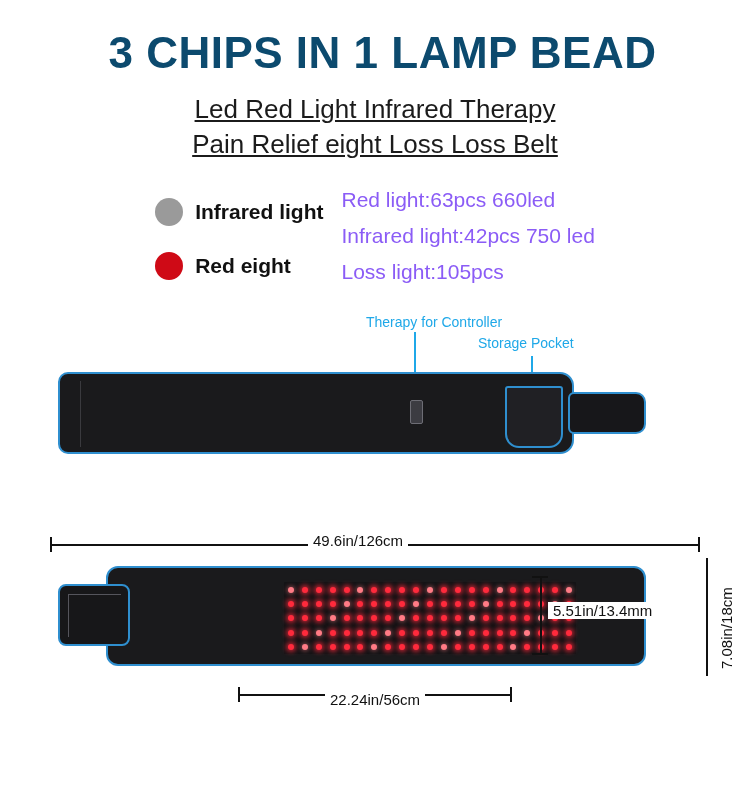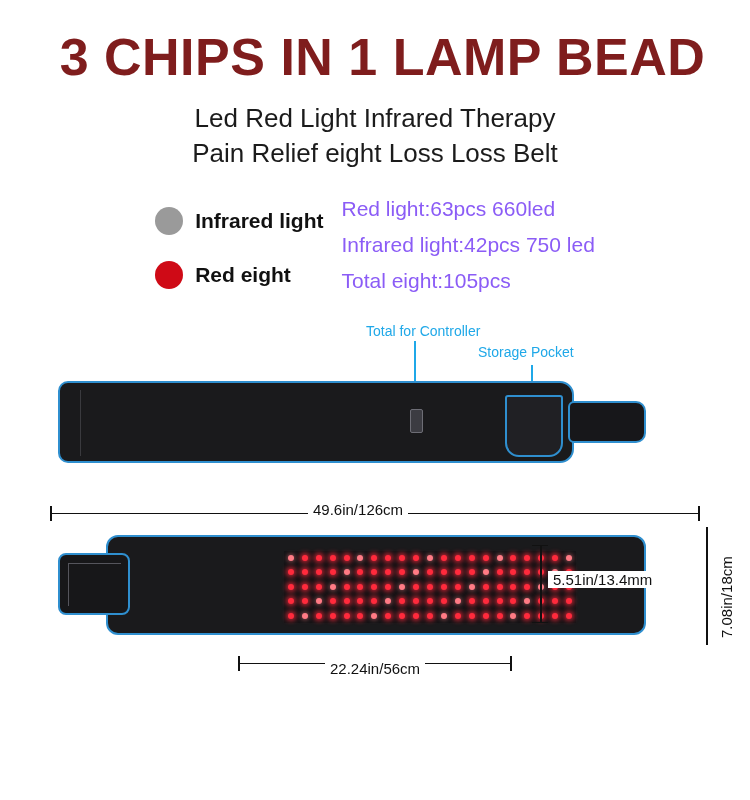--- a/index.html
+++ b/index.html
@@ -12,35 +12,35 @@
     background: #ffffff;
     font-family: "Liberation Sans", sans-serif;
     color: #111111;
     overflow: hidden;
     position: relative;
   }
 
   
   .headline {
     text-align: center;
-    font-size: 52px;
+    font-size: 44px;
     font-weight: bold;
-    color: #7f1d1d;
+    color: #0c4a6e;
     letter-spacing: 0.5px;
     margin: 30px 0 0 15px;
     line-height: 1.05;
   }
   .subhead {
     text-align: center;
     font-size: 26px;
     color: #1b1b1b;
     line-height: 1.35;
     margin-top: 16px;
   }
-  .subhead div { white-space: nowrap; }
+  .subhead div { white-space: nowrap; text-decoration: underline; }
 
   
   .info-row {
     display: flex;
     justify-content: center;
     margin-top: 26px;
     gap: 18px;
   }
   .legend {
     display: flex;
@@ -149,21 +149,21 @@
     height: 62px;
     border: 2px solid #2f8fcf;
     border-radius: 3px 3px 14px 14px;
     background: #202024;
     box-sizing: border-box;
   }
 
   
   .dims {
     position: relative;
-    margin-top: 16px;
+    margin-top: 56px;
     height: 220px;
   }
   .dim-line {
     position: absolute;
     background: #111;
   }
   .dim-h { height: 1.5px; }
   .dim-v { width: 1.5px; }
   .tick { position: absolute; background: #111; width: 1.5px; }
   .dim-label {
@@ -257,26 +257,26 @@
     </div>
     <div class="legend-item">
       <span class="dot red"></span>
       <span class="legend-label">Red eight</span>
     </div>
   </div>
 
   <div class="specs">
     <div>Red light:63pcs 660led</div>
     <div>Infrared light:42pcs 750 led</div>
-    <div>Total eight:105pcs</div>
+    <div>Loss light:105pcs</div>
   </div>
 </div>
 
 <div class="belt-top-wrap">
-  <div class="callout-socket">Total for Controller</div>
+  <div class="callout-socket">Therapy for Controller</div>
   <div class="callout-pocket">Storage Pocket</div>
   <div class="leader leader-socket"></div>
   <div class="leader leader-pocket"></div>
 
   <div class="belt-top">
     <div class="belt-body">
       <div class="socket"></div>
       <div class="pocket"></div>
     </div>
     <div class="belt-strap"></div>

